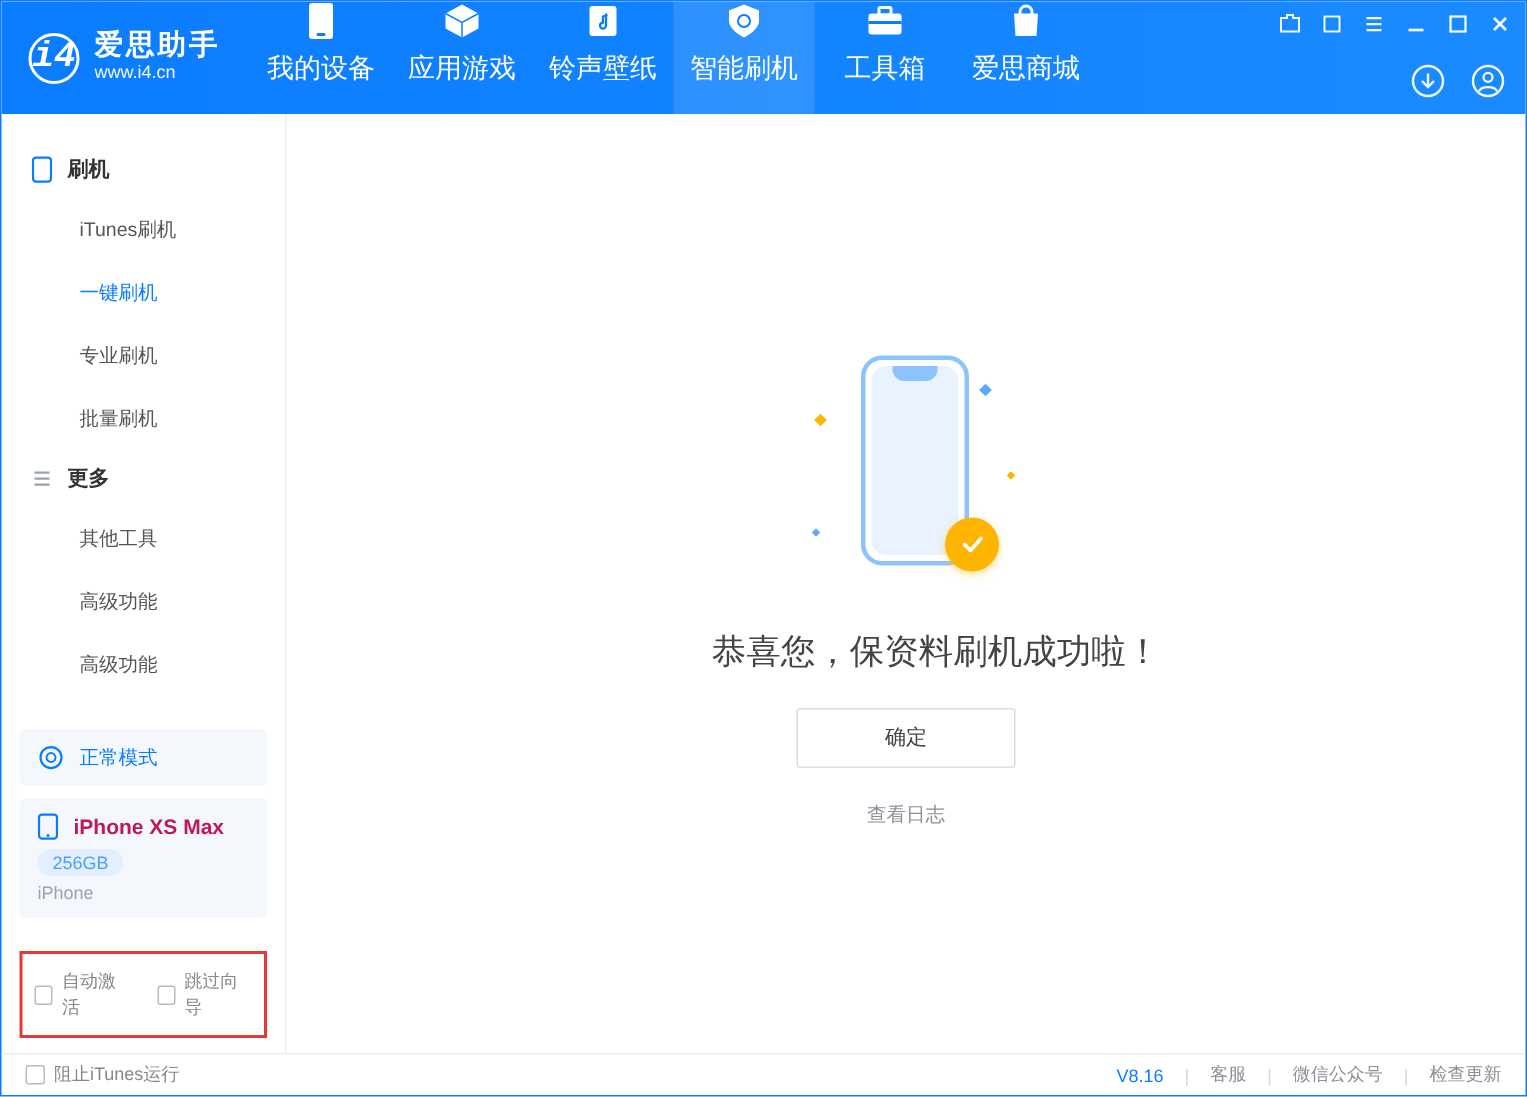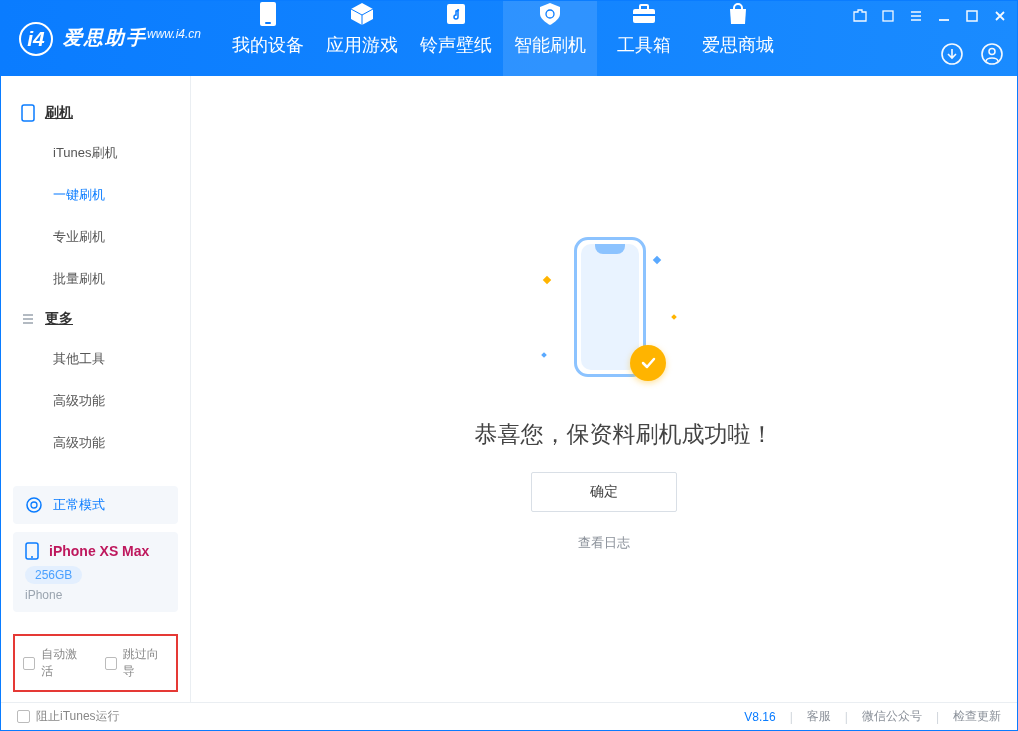--- a/index.html
+++ b/index.html
@@ -1,34 +1,34 @@
 <!DOCTYPE html>
 <html><head>
 <meta charset="utf-8">
 <style>
 * { margin: 0; padding: 0; box-sizing: border-box; font-family: "Microsoft YaHei", "PingFang SC", sans-serif; }
 body { background: #fff; width: 1018px; height: 731px; overflow: hidden; border: 1px solid #0a7cff; }
 .header { height: 75px; background: linear-gradient(90deg, #0a7cff 0%, #1a8bff 100%); display: flex; align-items: stretch; color: #fff; position: relative; }
 .logo-area { display: flex; align-items: center; padding: 0 20px 0 18px; gap: 10px; }
-.logo-circle { width: 34px; height: 34px; border: 2.5px solid #fff; border-radius: 50%; display: flex; align-items: center; justify-content: center; font-weight: 700; font-size: 21px; font-style: italic; }
-.logo-text { display: flex; flex-direction: row; line-height: 1.1; font-style: italic; }
+.logo-circle { width: 34px; height: 34px; border: 2.5px solid #fff; border-radius: 50%; display: flex; align-items: center; justify-content: center; font-weight: 700; font-size: 24px; font-style: italic; font-family: Liberation Mono, monospace; }
+.logo-text { display: flex; flex-direction: column; line-height: 1.1; }
 .logo-cn { font-size: 19px; font-weight: 700; letter-spacing: 2px; }
 .logo-en { font-size: 12px; opacity: .95; }
 .nav { display: flex; height: 100%; }
 .nav-item { width: 94px; display: flex; flex-direction: column; align-items: center; justify-content: flex-start; gap: 6px; cursor: pointer; font-size: 18px; }
 .nav-item.active { background: rgba(255,255,255,.12); }
 .nav-icon { width: 26px; height: 26px; display: flex; align-items: center; justify-content: center; }
 .header-right { position: absolute; right: 12px; top: 40px; display: flex; gap: 14px; align-items: center; }
 .header-ctrl { width: 26px; height: 26px; display: flex; align-items: center; justify-content: center; cursor: pointer; opacity: .95; }
 .win-controls { position: absolute; right: 8px; top: 6px; display: flex; gap: 10px; align-items: center; }
 .win-btn { width: 18px; height: 18px; display: flex; align-items: center; justify-content: center; cursor: pointer; opacity: .95; }
 
 .body { display: flex; height: calc(731px - 75px - 28px - 2px); }
 .sidebar { width: 190px; border-right: 1px solid #eaeef2; display: flex; flex-direction: column; padding-top: 18px; }
-.sb-section-hdr { display: flex; align-items: center; gap: 10px; padding: 10px 20px; color: #333; font-size: 14px; font-weight: 600; text-decoration: underline; }
+.sb-section-hdr { display: flex; align-items: center; gap: 10px; padding: 10px 20px; color: #333; font-size: 14px; font-weight: 600; }
 .sb-item { padding: 12px 20px 12px 52px; font-size: 13px; color: #555; cursor: pointer; }
 .sb-item.active { color: #0a7cff; }
 .sb-spacer { flex: 1; }
 .device-card { margin: 8px 12px; background: #f4f7fb; border-radius: 4px; padding: 10px 12px; display: flex; align-items: center; gap: 10px; color: #0a7cff; font-size: 13px; }
 .device-card2 { margin: 0 12px 8px; background: #f4f7fb; border-radius: 4px; padding: 10px 12px; }
 .dc-name { color: #be185d; font-size: 14px; font-weight: 600; display: flex; align-items: center; gap: 10px; }
 .dc-badge { display: inline-block; background: #e3effe; color: #4aa0ff; border-radius: 10px; padding: 2px 10px; font-size: 12px; margin-top: 6px; }
 .dc-sub { color: #9aa4af; font-size: 12px; margin-top: 4px; }
 .red-box { margin: 14px 12px 10px; border: 2px solid #e53935; padding: 10px 8px; display: flex; gap: 18px; align-items: center; }
 .chk { display: flex; align-items: center; gap: 6px; color: #888; font-size: 12px; cursor: pointer; }

